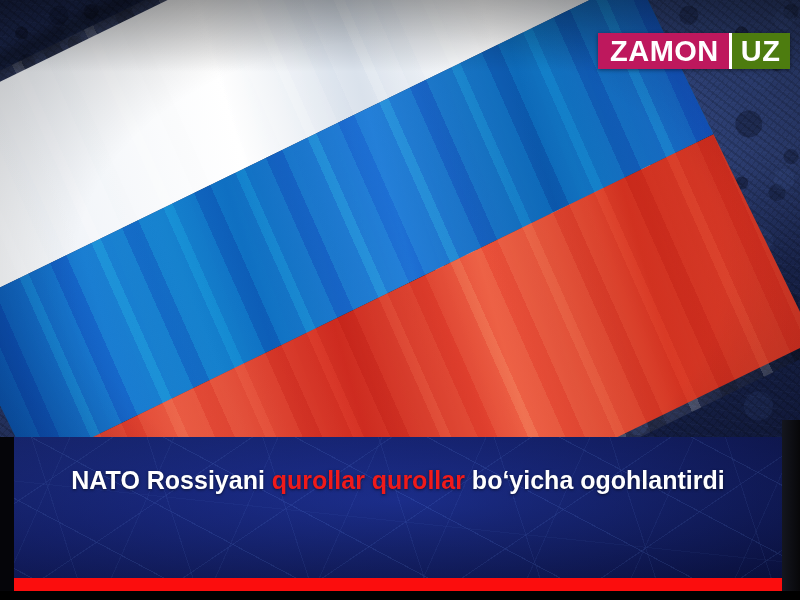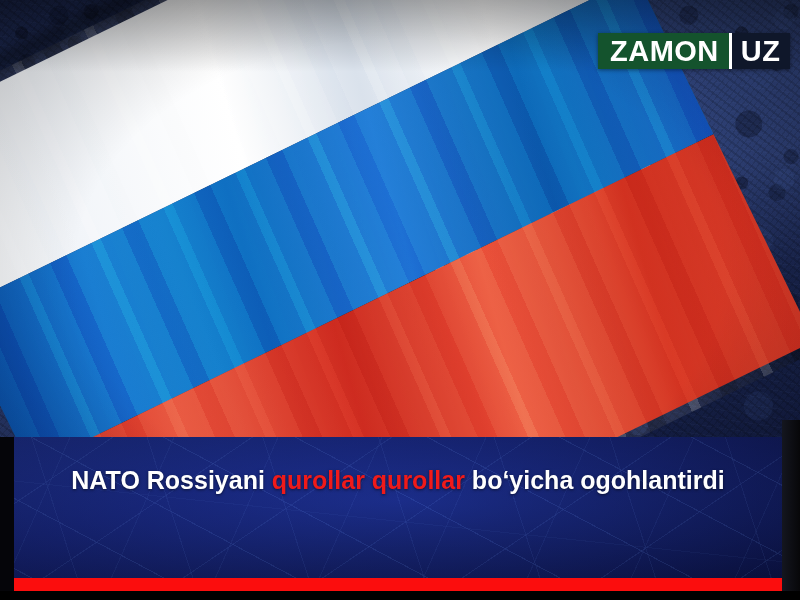--- a/index.html
+++ b/index.html
@@ -150,36 +150,36 @@
   .logo {
     position: absolute;
     left: 598px;
     top: 33px;
     height: 36px;
     display: flex;
     align-items: stretch;
     box-shadow: 0 1px 4px rgba(0,0,0,.45);
   }
   .logo-main {
-    background: #14532d;
+    background: #be185d;
     color: #ffffff;
     font-size: 29px;
     font-weight: bold;
     letter-spacing: .5px;
     padding: 0 10px 0 12px;
     display: flex;
     align-items: center;
     line-height: 1;
   }
   .logo-sep {
     width: 3px;
     background: #ffffff;
   }
   .logo-accent {
-    background: #0f172a;
+    background: #4d7c0f;
     color: #ffffff;
     font-size: 29px;
     font-weight: bold;
     letter-spacing: .5px;
     padding: 0 9px;
     display: flex;
     align-items: center;
     line-height: 1;
   }
 

